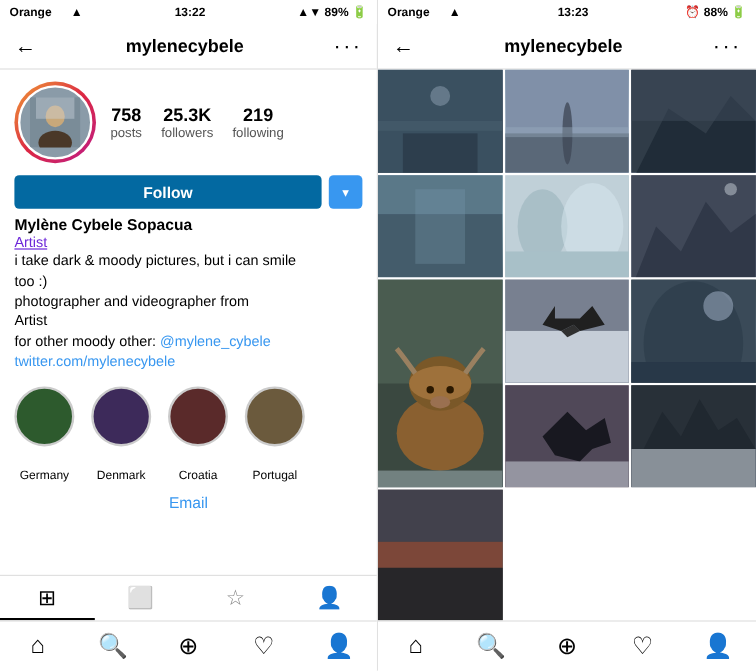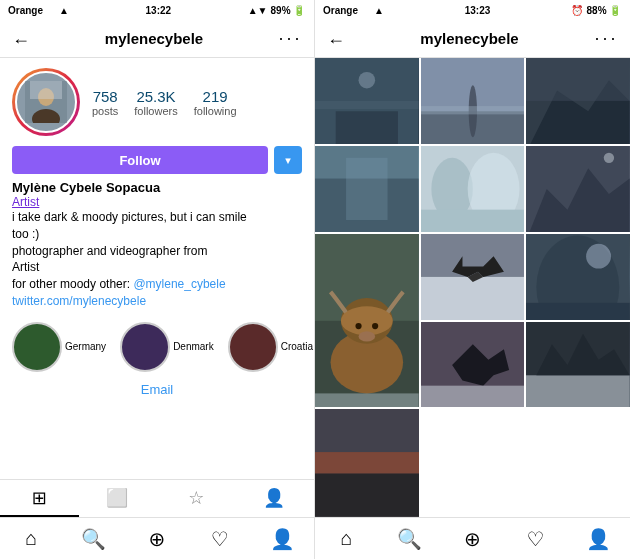--- a/index.html
+++ b/index.html
@@ -84,38 +84,38 @@
       gap: 16px;
       flex: 1;
     }
     .stat-item {
       display: flex;
       flex-direction: column;
       align-items: center;
     }
     .stat-number {
       font-size: 15px;
-      font-weight: 400;
-      color: #0c4a6e;
+      font-weight: 700;
+      color: #000000;
     }
     .stat-label {
       font-size: 11px;
       color: #555;
     }
 
     .follow-row {
       padding: 4px 12px 6px;
       display: flex;
       gap: 6px;
       align-items: center;
     }
     .follow-btn {
       flex: 1;
       height: 28px;
-      background: #8b5cf6;
+      background: #0369a1;
       border: none;
       border-radius: 4px;
       color: #fff;
       font-size: 13px;
       font-weight: 600;
       cursor: pointer;
     }
     .dropdown-btn {
       width: 28px;
       height: 28px;
@@ -155,22 +155,23 @@
     }
 
     .highlights-section {
       padding: 6px 12px 4px;
       display: flex;
       gap: 14px;
       overflow-x: auto;
     }
     .highlight-item {
       display: flex;
-      align-items: center;
-      gap: 3px;
+      flex-direction: column;
+      align-items: center;
+      gap: 19px;
       cursor: pointer;
     }
     .highlight-circle {
       width: 50px;
       height: 50px;
       border-radius: 50%;
       border: 2px solid #ccc;
       display: flex;
       align-items: center;
       justify-content: center;

